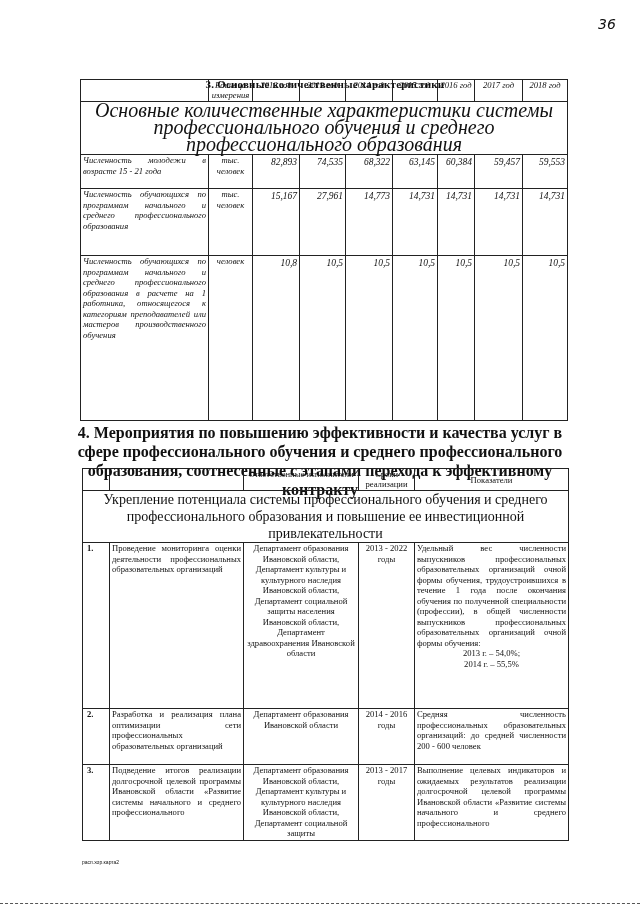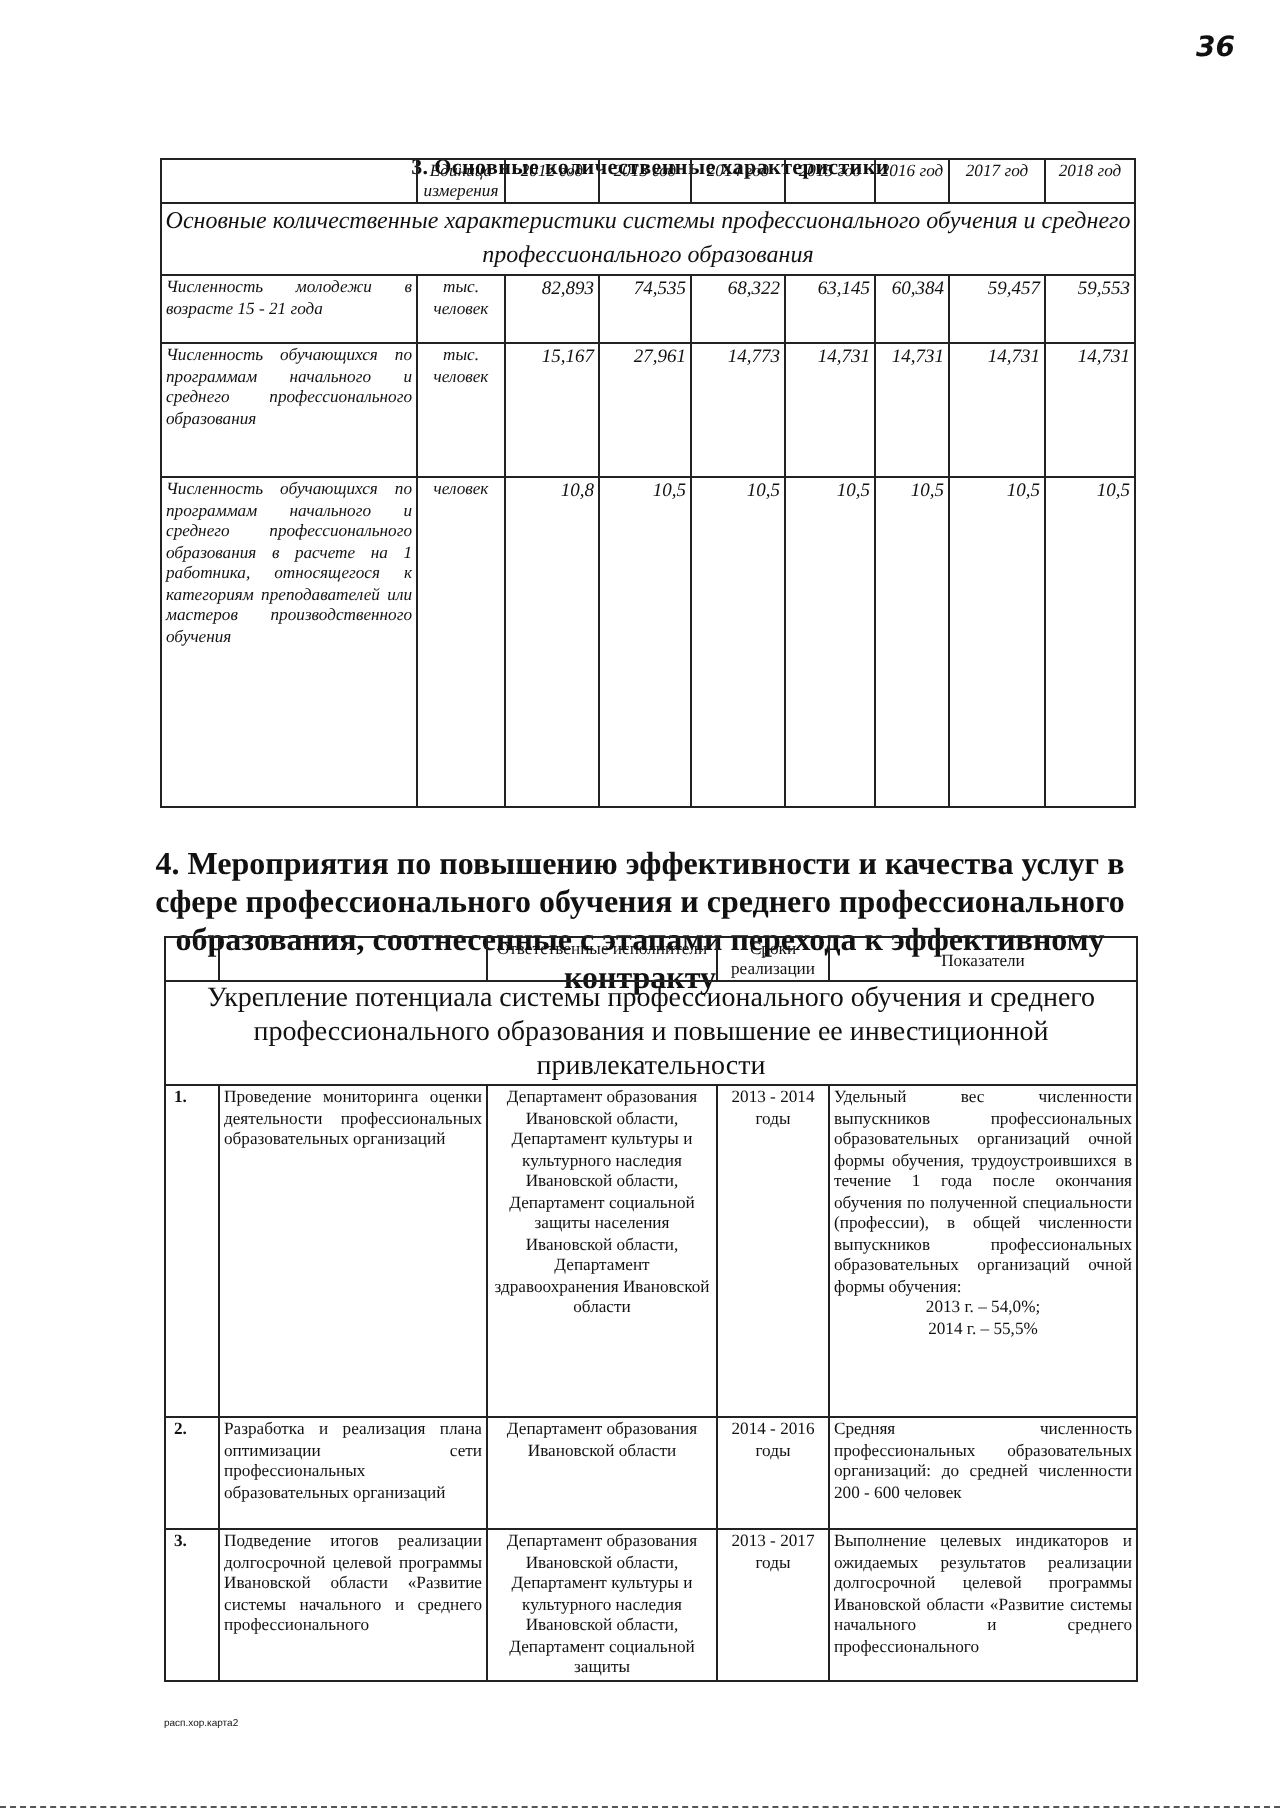--- a/index.html
+++ b/index.html
@@ -1,31 +1,31 @@
 <!DOCTYPE html>
 <html><head>
 <meta charset="utf-8">
 <style>
   html, body { margin: 0; padding: 0; background: #ffffff; }
   body { width: 640px; height: 905px; position: relative; overflow: hidden;
          font-family: "Liberation Serif", serif; color: #111; }
   .page-num { position: absolute; left: 598px; top: 16px; font-size: 14px;
-              font-style: italic; font-weight: bold; font-family: "DejaVu Sans", sans-serif; }
+              font-style: italic; font-weight: normal; font-family: "DejaVu Sans", sans-serif; }
   .h3 { position: absolute; left: 80px; width: 490px; top: 78px; text-align: center;
         font-weight: bold; font-size: 11px; letter-spacing: 0.2px; }
   .h4 { position: absolute; left: 62px; width: 516px; top: 402px; text-align: center;
         font-weight: bold; font-size: 16px; line-height: 19px; margin-top: 21px; }
   table { border-collapse: collapse; position: absolute; table-layout: fixed; }
   td { border: 1px solid #222; vertical-align: top; padding: 0 2px; font-size: 8.6px; line-height: 10.5px; }
   #t1 { left: 80px; top: 79px; width: 487px; font-style: italic; }
   #t1 .hdr td { text-align: center; font-size: 8.6px; line-height: 10px; height: 21px; }
   #t1 .num { text-align: right; font-size: 9.5px; padding-top: 2px; }
   #t1 .unit { text-align: center; }
   .just-last-left { text-align: justify; }
-  #t1 .section td { text-align: center; font-size: 12px; line-height: 17px; padding: 0 0 1px 0; margin-left: 18px; }
+  #t1 .section td { text-align: center; font-size: 20px; line-height: 17px; padding: 0 0 1px 0; margin-left: 18px; }
   #t2 { left: 82px; top: 468px; width: 486px; }
   #t2 .hdr td { text-align: center; font-size: 8.6px; line-height: 10px; height: 21px; }
   #t2 .section td { text-align: center; font-size: 14px; line-height: 17px; }
   #t2 .c { text-align: center; }
   #t2 .n { font-weight: bold; text-align: left; padding-left: 4px; }
   .footer-code { position: absolute; left: 82px; top: 859px; font-size: 5px; font-family: "Liberation Sans", sans-serif; }
   .scan-line { position: absolute; left: 0; right: 0; top: 903px; border-top: 1px dashed #555; }
 </style>
 </head>
 <body>
@@ -115,21 +115,21 @@
     <td>Сроки реализации</td>
     <td style="vertical-align:middle">Показатели</td>
   </tr>
   <tr class="section">
     <td colspan="5" style="padding:0 20px">Укрепление потенциала системы профессионального обучения и среднего профессионального образования и повышение ее инвестиционной привлекательности</td>
   </tr>
   <tr style="height:166px">
     <td class="n">1.</td>
     <td class="just-last-left">Проведение мониторинга оценки деятельности профессиональных образовательных организаций</td>
     <td class="c">Департамент образования Ивановской области, Департамент культуры и культурного наследия Ивановской области, Департамент социальной защиты населения Ивановской области, Департамент здравоохранения Ивановской области</td>
-    <td class="c">2013 - 2014 годы</td>
+    <td class="c">2013 - 2022 годы</td>
     <td>
       <div class="just-last-left">Удельный вес численности выпускников профессиональных образовательных организаций очной формы обучения, трудоустроившихся в течение 1 года после окончания обучения по полученной специальности (профессии), в общей численности выпускников профессиональных образовательных организаций очной формы обучения:</div>
       <div class="c">2013 г. – 54,0%;</div>
       <div class="c">2014 г. – 55,5%</div>
     </td>
   </tr>
   <tr style="height:56px">
     <td class="n">2.</td>
     <td class="just-last-left">Разработка и реализация плана оптимизации сети профессиональных образовательных организаций</td>
     <td class="c">Департамент образования Ивановской области</td>

